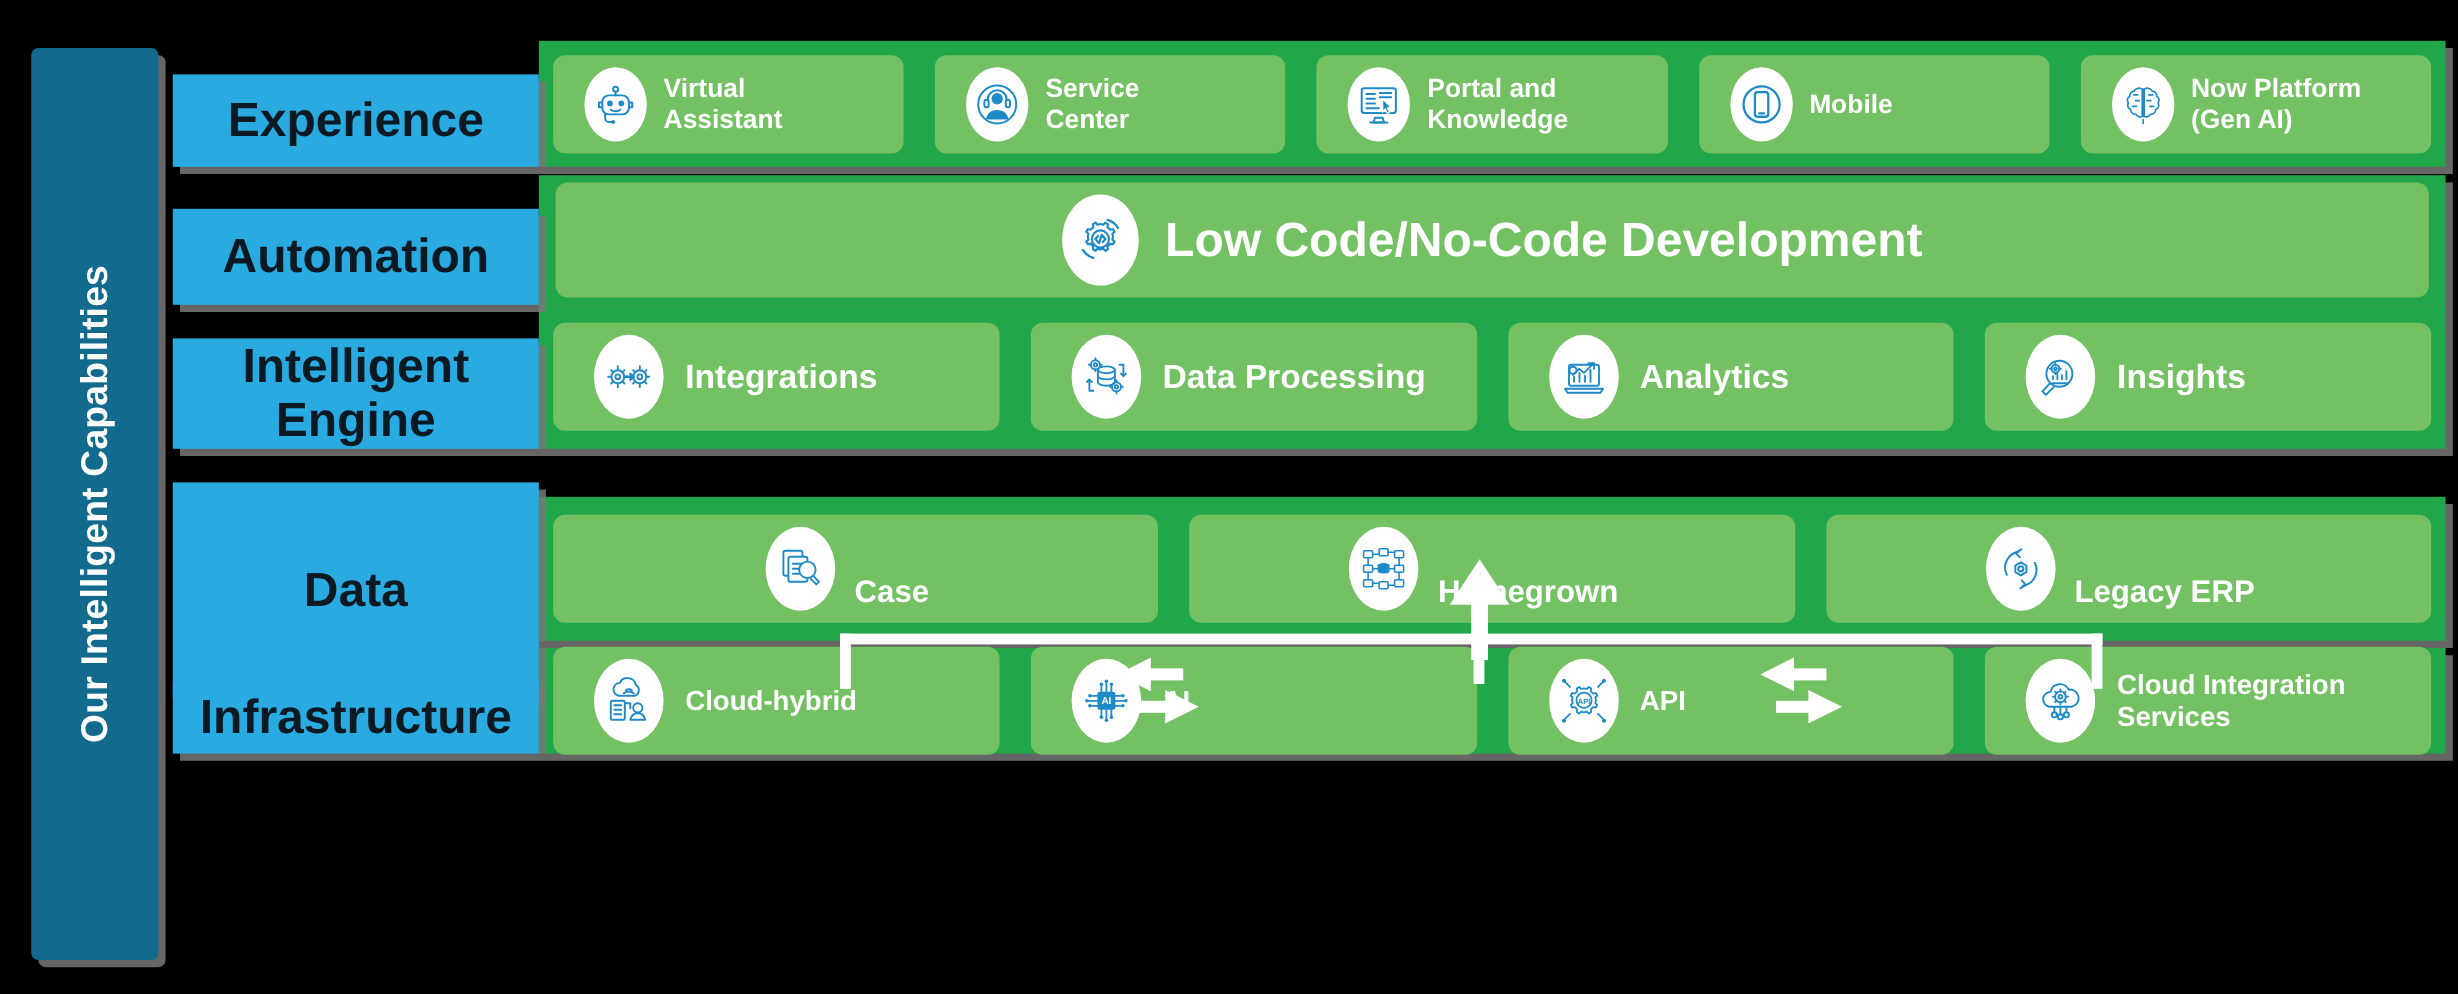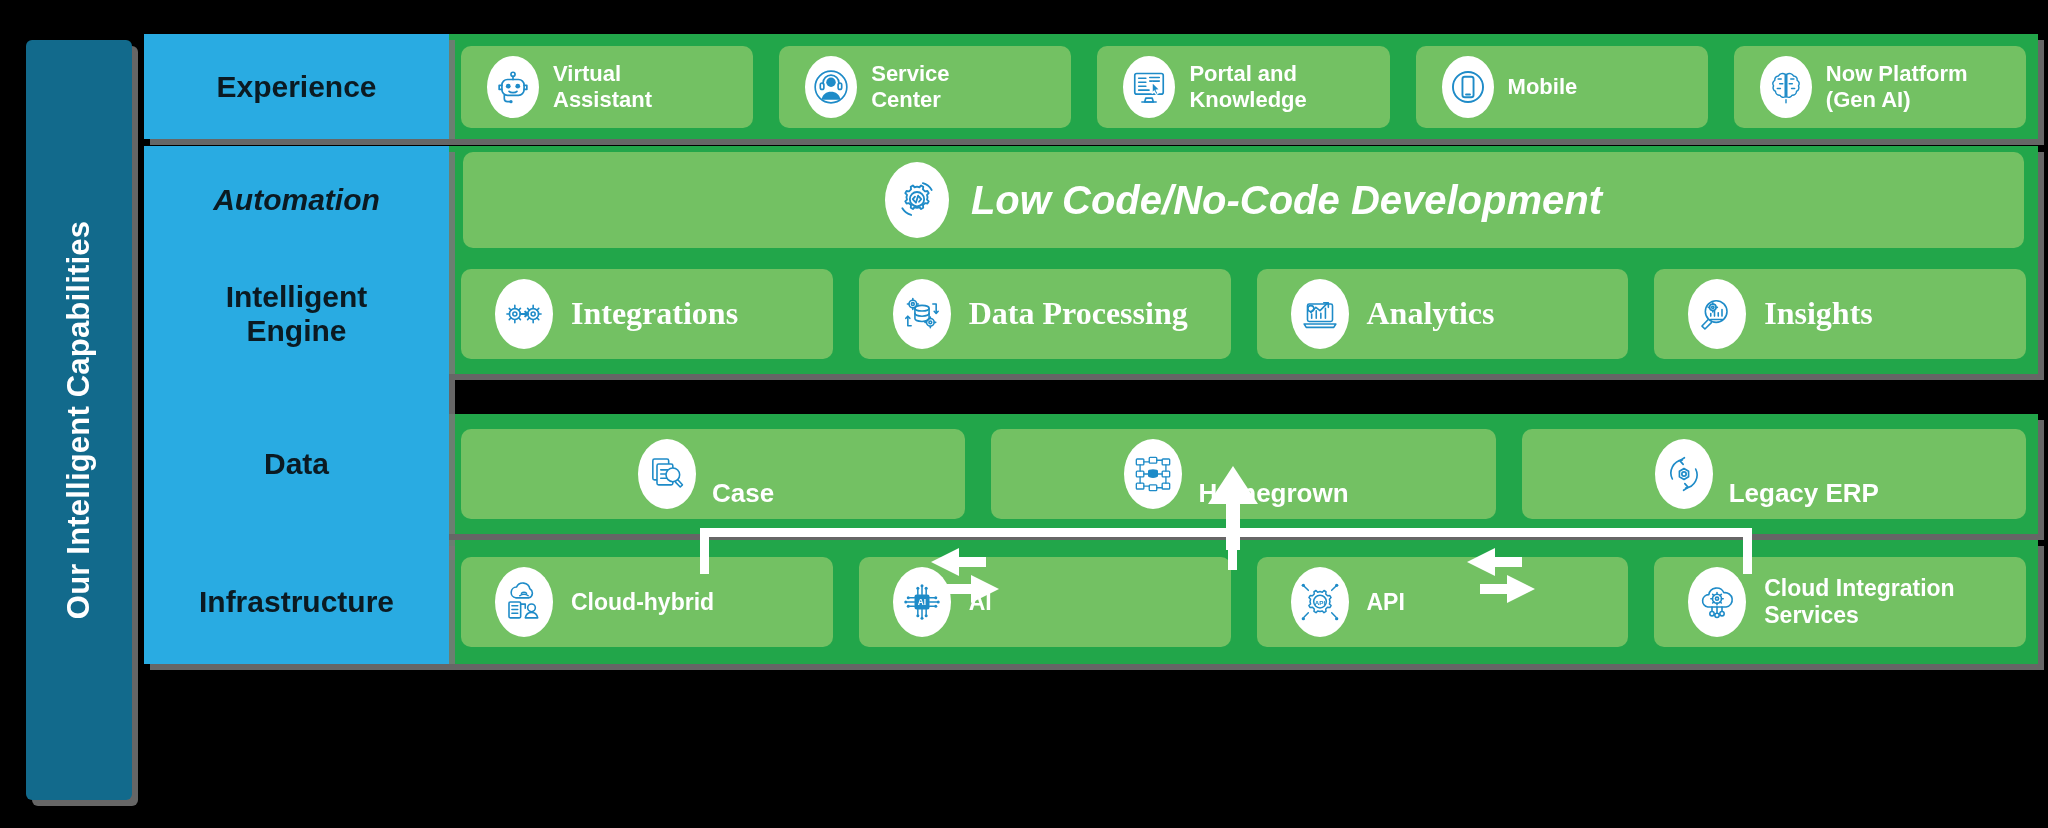--- a/index.html
+++ b/index.html
@@ -50,29 +50,30 @@
     right: 10px;
     display: flex;
     align-items: stretch;
   }
 
   .row-label {
     position: relative;
     flex: 0 0 305px;
     background: #29ABE2;
     color: #0B1A22;
-    font-size: 30px;
+    font-size: 40px;
     font-weight: bold;
     line-height: 1.12;
     display: flex;
     align-items: center;
     justify-content: center;
     text-align: center;
     box-shadow: 6px 6px 0 0 rgba(120,120,120,0.85);
     z-index: 3;
+    margin-top: 28px;
   }
 
   .row-panel {
     position: relative;
     flex: 1 1 auto;
     background: #22A64A;
     display: flex;
     align-items: center;
     gap: 26px;
     padding: 0 12px;
@@ -109,62 +110,62 @@
     color: #ffffff;
     font-size: 23px;
     font-weight: bold;
     line-height: 1.17;
     white-space: pre-line;
     text-align: left;
   }
 
   
   #row-experience   { top: 34px;  height: 105px; }
-  #row-automation   { top: 146px; height: 108px; font-style: italic; }
+  #row-automation   { top: 146px; height: 108px; }
   #row-engine       { top: 254px; height: 120px; }
   #row-data         { top: 374px; height: 120px; }
   #row-infra        { top: 500px; height: 120px; }
 
   
   #row-experience .card-label { font-size: 22px; text-align: left; }
   #row-experience .card { gap: 14px; justify-content: flex-start; padding-left: 26px; }
   #row-experience .card-icon { width: 52px; height: 62px; }
 
   
   #row-automation .row-panel { padding: 0 14px; }
   #row-automation .card {
     justify-content: center;
     gap: 22px;
   }
   #row-automation .card-label { font-size: 40px; }
   #row-automation .card-icon { width: 64px; height: 76px; }
 
   
   #row-engine .card { justify-content: flex-start; padding-left: 34px; gap: 18px; }
-  #row-engine .card-label { font-size: 32px; font-family: Liberation Serif, serif; }
+  #row-engine .card-label { font-size: 28px; }
 
   
   #row-data { height: 160px; }
   #row-data .row-label { height: 180px; align-self: flex-start; }
   #row-data .row-panel {
     align-self: flex-end;
     height: 120px;
     margin-left: 0;
   }
   #row-data .card { justify-content: flex-start; padding-left: 0; gap: 16px; }
   #row-data .card-label { font-size: 26px; margin-top: 38px; }
   #row-data .card-inner {
     display: flex;
     align-items: center;
     gap: 16px;
     margin: 0 auto;
   }
 
   
-  #row-infra { top: 540px; height: 124px; }
+  #row-infra { top: 540px; height: 88px; }
   #row-infra .card { justify-content: flex-start; padding-left: 34px; gap: 18px; }
   #row-infra .card-label { font-size: 23px; }
 
   
   #connector-layer {
     position: absolute;
     left: 0; top: 0;
     width: 2048px; height: 828px;
     pointer-events: none;
     z-index: 5;

